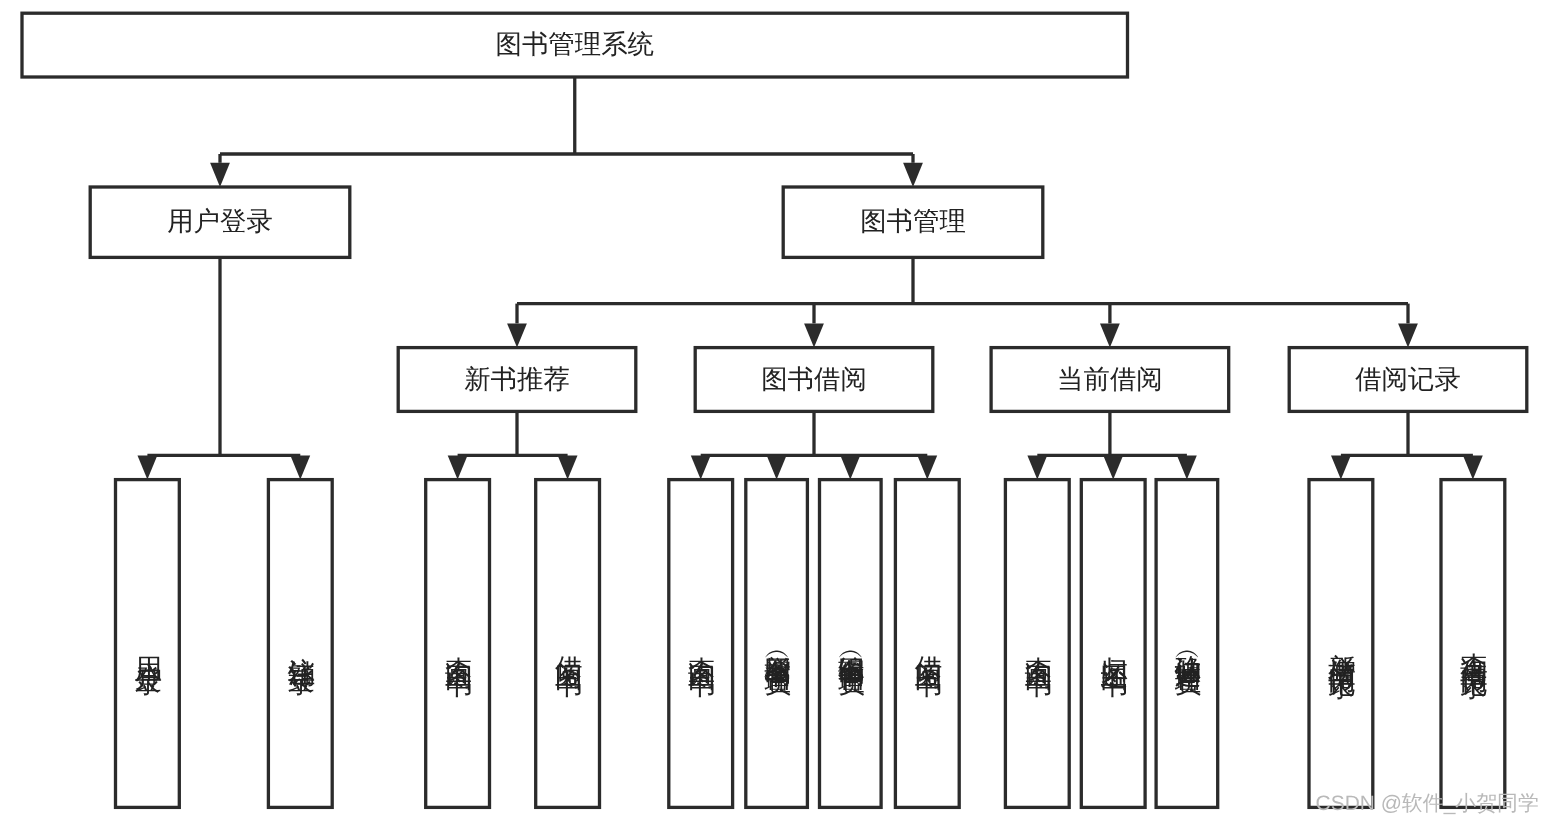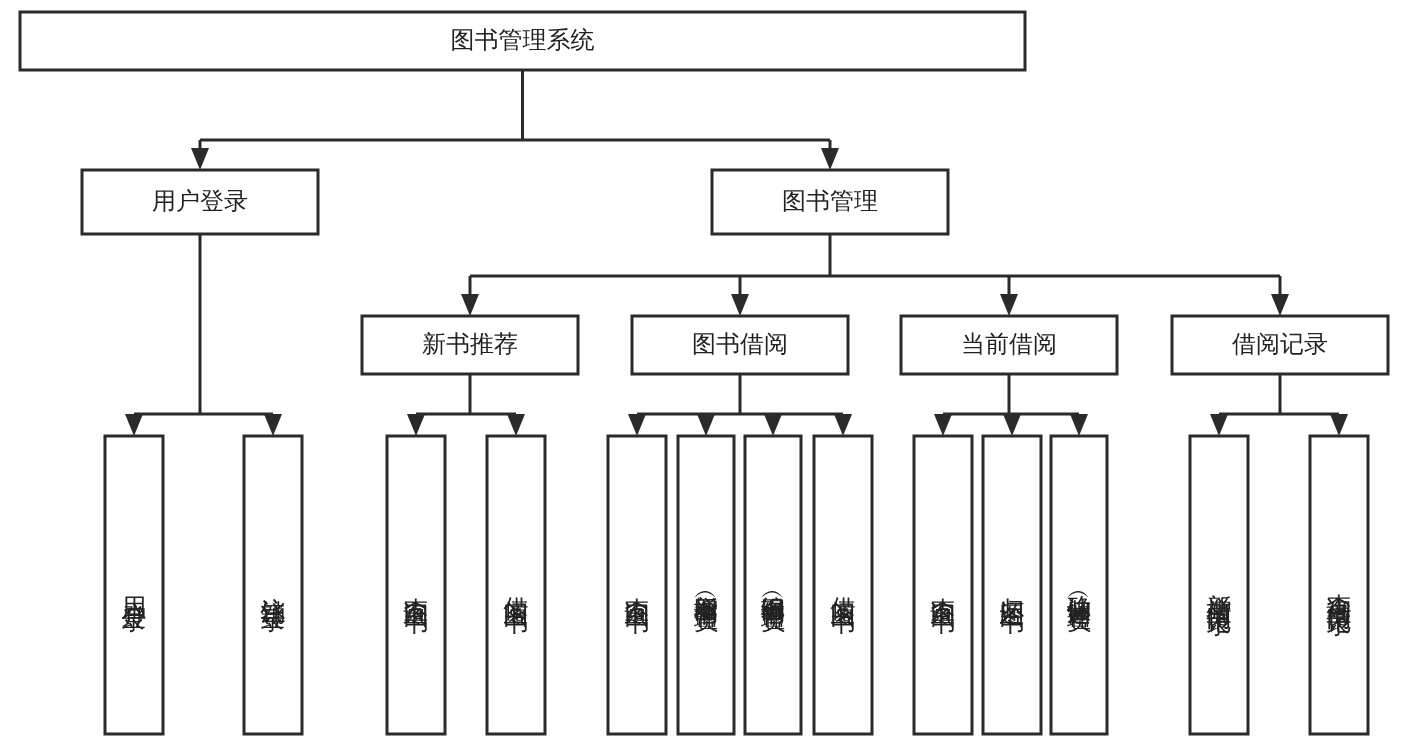--- a/index.html
+++ b/index.html
@@ -140,13 +140,14 @@
         <span class="vert-text" style="font-size: 24px; letter-spacing: 2px;">确认归还（管理员）</span>
       </div>
       <div class="vert-box" style="left: 1190px; top: 436px; width: 58px; height: 298px;">
         <span class="vert-text">新增借阅记录</span>
       </div>
       <div class="vert-box" style="left: 1310px; top: 436px; width: 58px; height: 298px;">
         <span class="vert-text">查询借阅记录</span>
       </div>
     </div>
 
+  <div class="watermark">CSDN @软件_小贺同学</div>
 </div>
 
 </body></html>

